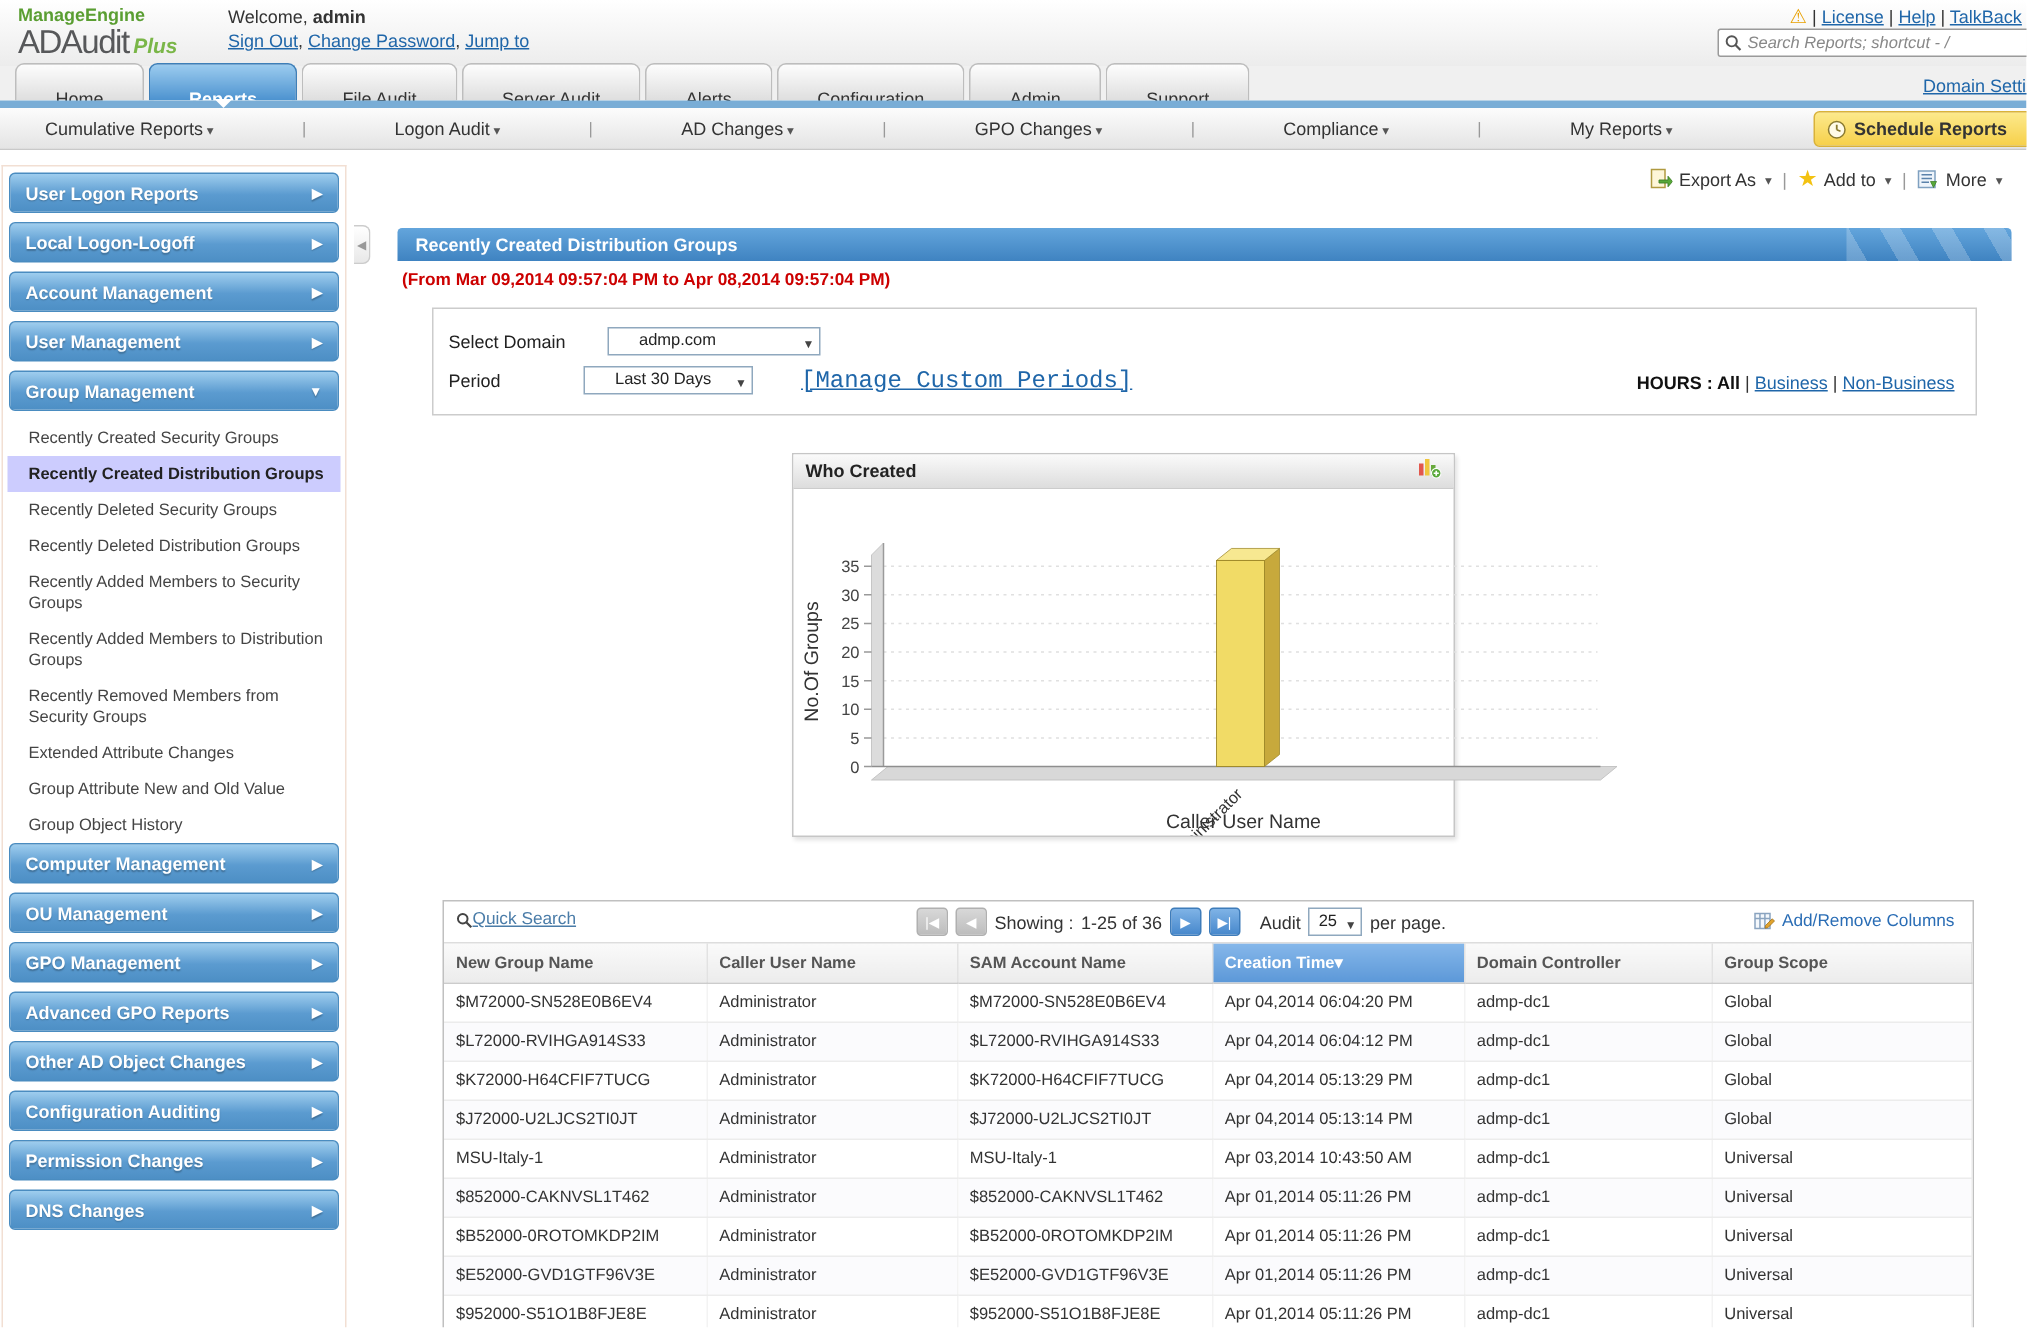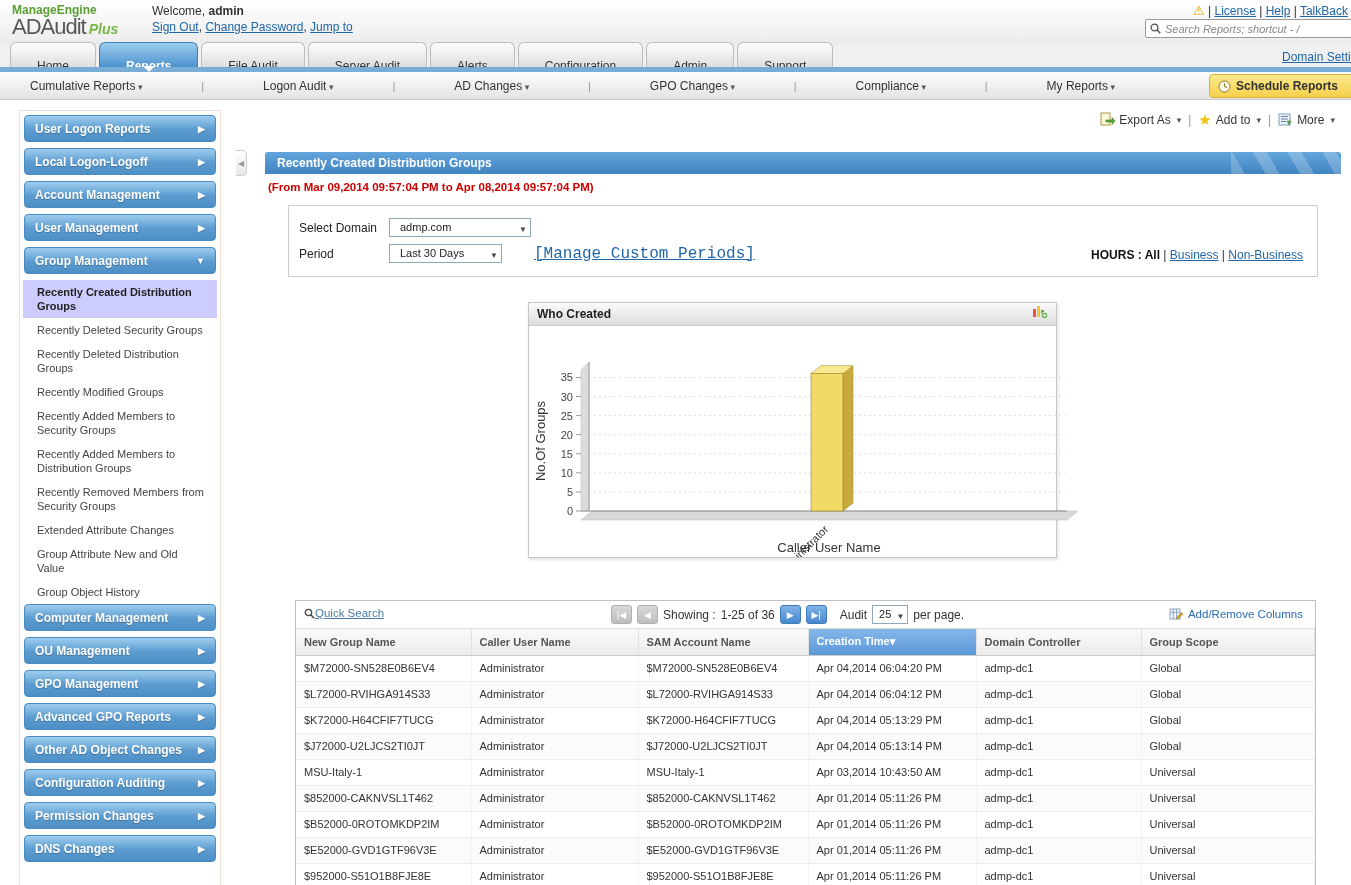--- a/index.html
+++ b/index.html
@@ -39,21 +39,21 @@
     background:linear-gradient(#fcfcfc,#e4e4e4); border-bottom:1px solid #c9c9c9; }
   .subnav-items { position:absolute; left:30px; top:0; width:1085px; height:28px; display:flex; align-items:center; justify-content:space-between; }
   .subnav-item { color:#333; font-size:12px; cursor:pointer; white-space:nowrap; }
   .subnav-item:after { content:" ▾"; font-size:9px; color:#555; }
   .subnav-sep { color:#999; }
   .schedbtn { position:absolute; right:-2px; top:2px; height:24px; line-height:22px;
     background:linear-gradient(#fce98c,#f6d04b); border:1px solid #d9b23a; border-radius:4px 0 0 4px;
     font-weight:bold; font-size:12px; color:#333; padding:0 14px 0 8px; cursor:pointer; display:flex; align-items:center; gap:5px; }
 
   
-  .sidebar { position:absolute; left:19px; top:110px; width:202px; bottom:0;
+  .sidebar { position:absolute; left:1px; top:110px; width:230px; bottom:0;
     background:#fff; border:1px solid #f2dfd3; border-bottom:none; padding:4px 3px; overflow:hidden; }
   .side-btn { height:27px; margin:0 1px 6px 1px; border-radius:4px; cursor:pointer;
     background:linear-gradient(#9ecdee,#5b9bd0 55%,#4d8fc5); border:1px solid #4a8cc0;
     color:#fff; font-weight:bold; font-size:12px; display:flex; align-items:center; padding:0 10px;
     text-shadow:0 1px 1px rgba(0,0,0,.25); }
   .side-btn .lbl { flex:1; }
   .side-btn .arr { font-size:9px; color:#fff; }
   .side-item { padding:5px 10px 5px 14px; font-size:11px; color:#444; cursor:pointer; line-height:14px; }
   .side-item.selected { background:#ccccfe; color:#222; font-weight:bold; }
   .collapse-handle { position:absolute; left:236px; top:150px; width:11px; height:26px;
@@ -73,27 +73,27 @@
     line-height:22px; padding-left:12px; border-radius:3px 3px 0 0; overflow:hidden; }
   .titlebar .stripes { position:absolute; right:0; top:0; width:110px; height:22px;
     background:repeating-linear-gradient(60deg, rgba(255,255,255,.22) 0 12px, rgba(255,255,255,0) 12px 30px); }
   .daterange { position:absolute; left:31px; top:81px; color:#c00; font-weight:bold; font-size:11.5px; }
 
   .filterpanel { position:absolute; left:51px; top:105px; width:1030px; height:72px;
     border:1px solid #ccc; background:#fff; }
   .frow { position:absolute; left:10px; display:flex; align-items:center; }
   .flabel { width:90px; font-size:12px; color:#222; }
   .sel { display:inline-block; border:1px solid #8fa8be; background:#fff; height:19px; line-height:17px;
-    padding:0 18px 0 10px; position:relative; font-size:11px; color:#222; cursor:pointer; }
+    padding:0 18px 0 20px; position:relative; font-size:11px; color:#222; cursor:pointer; }
   .sel:after { content:"▼"; position:absolute; right:3px; top:2px; font-size:8px; color:#444; }
   .managelink { margin-left:32px; font-size:16px;font-family:Liberation Mono, monospace; }
   .hours { position:absolute; right:14px; top:42px; font-size:12px; }
   .hours b { color:#111; }
 
-  .chartpanel { position:absolute; left:291px; top:202px; width:529px; height:256px;
+  .chartpanel { position:absolute; left:291px; top:202px; width:442px; height:256px;
     border:1px solid #c6c6c6; background:#fff; box-shadow:1px 2px 3px rgba(0,0,0,.12); }
   .charthead { height:23px; background:linear-gradient(#fafafa,#ddd); border-bottom:1px solid #ccc;
     font-weight:bold; font-size:12px; color:#222; line-height:22px; padding:0 8px; display:flex; }
   .charthead .sp { flex:1; }
 
   .tablepanel { position:absolute; left:58px; top:500px; width:1021px; height:420px;
     border:1px solid #c0c0c0; background:#fff; }
   .tctrl { position:relative; height:28px; border-bottom:1px solid #ddd; }
   .qsearch { position:absolute; left:8px; top:6px; display:flex; align-items:center; gap:0;
     color:#4a7ca8; text-decoration:underline; cursor:pointer; font-size:11.5px; }
@@ -194,24 +194,24 @@
       <span class="arr">▶</span>
     </div>
     <div class="side-btn">
       <span class="lbl">User Management</span>
       <span class="arr">▶</span>
     </div>
     <div class="side-btn">
       <span class="lbl">Group Management</span>
       <span class="arr">▼</span>
     </div>
+    <div class="side-item">Recently Created Security Groups</div>
     <div class="side-item selected">Recently Created Distribution Groups</div>
     <div class="side-item">Recently Deleted Security Groups</div>
     <div class="side-item">Recently Deleted Distribution Groups</div>
-    <div class="side-item">Recently Modified Groups</div>
     <div class="side-item">Recently Added Members to Security Groups</div>
     <div class="side-item">Recently Added Members to Distribution Groups</div>
     <div class="side-item">Recently Removed Members from Security Groups</div>
     <div class="side-item">Extended Attribute Changes</div>
     <div class="side-item">Group Attribute New and Old Value</div>
     <div class="side-item">Group Object History</div>
     <div class="side-btn">
       <span class="lbl">Computer Management</span>
       <span class="arr">▶</span>
     </div>
@@ -274,21 +274,21 @@
     </span>
   </div>
 
   <div class="titlebar">
     <span>Recently Created Distribution Groups</span>
     <span class="stripes"></span>
   </div>
   <div class="daterange">(From Mar 09,2014 09:57:04 PM to Apr 08,2014 09:57:04 PM)</div>
 
   <div class="filterpanel">
-    <div class="frow" style="top:12px;">
+    <div class="frow" style="top:12px;gap:16px;">
       <span class="flabel">Select Domain</span>
       <span class="sel" style="width:142px;"><span>admp.com</span></span>
     </div>
     <div class="frow" style="top:38px;">
       <span class="flabel">Period</span>
       <span class="sel" style="width:113px;"><span>Last 30 Days</span></span>
       <a class="managelink">[Manage Custom Periods]</a>
     </div>
     <div class="hours">
       <b>HOURS : All</b>

